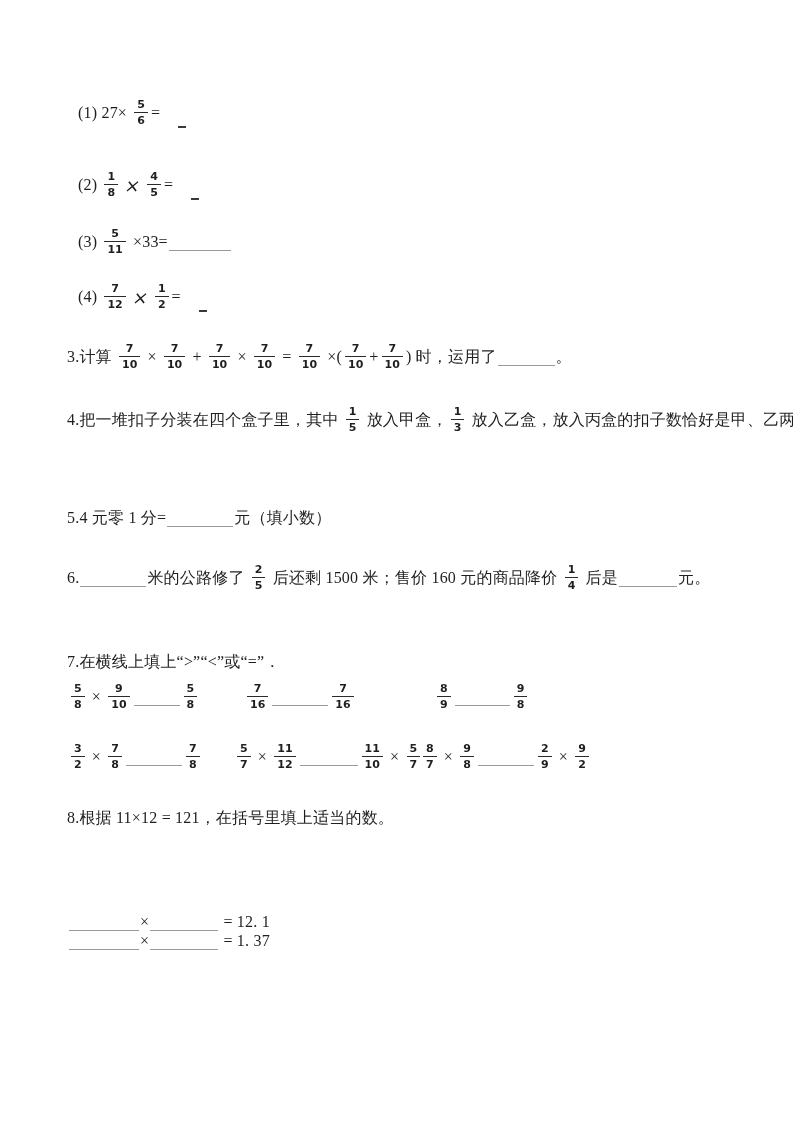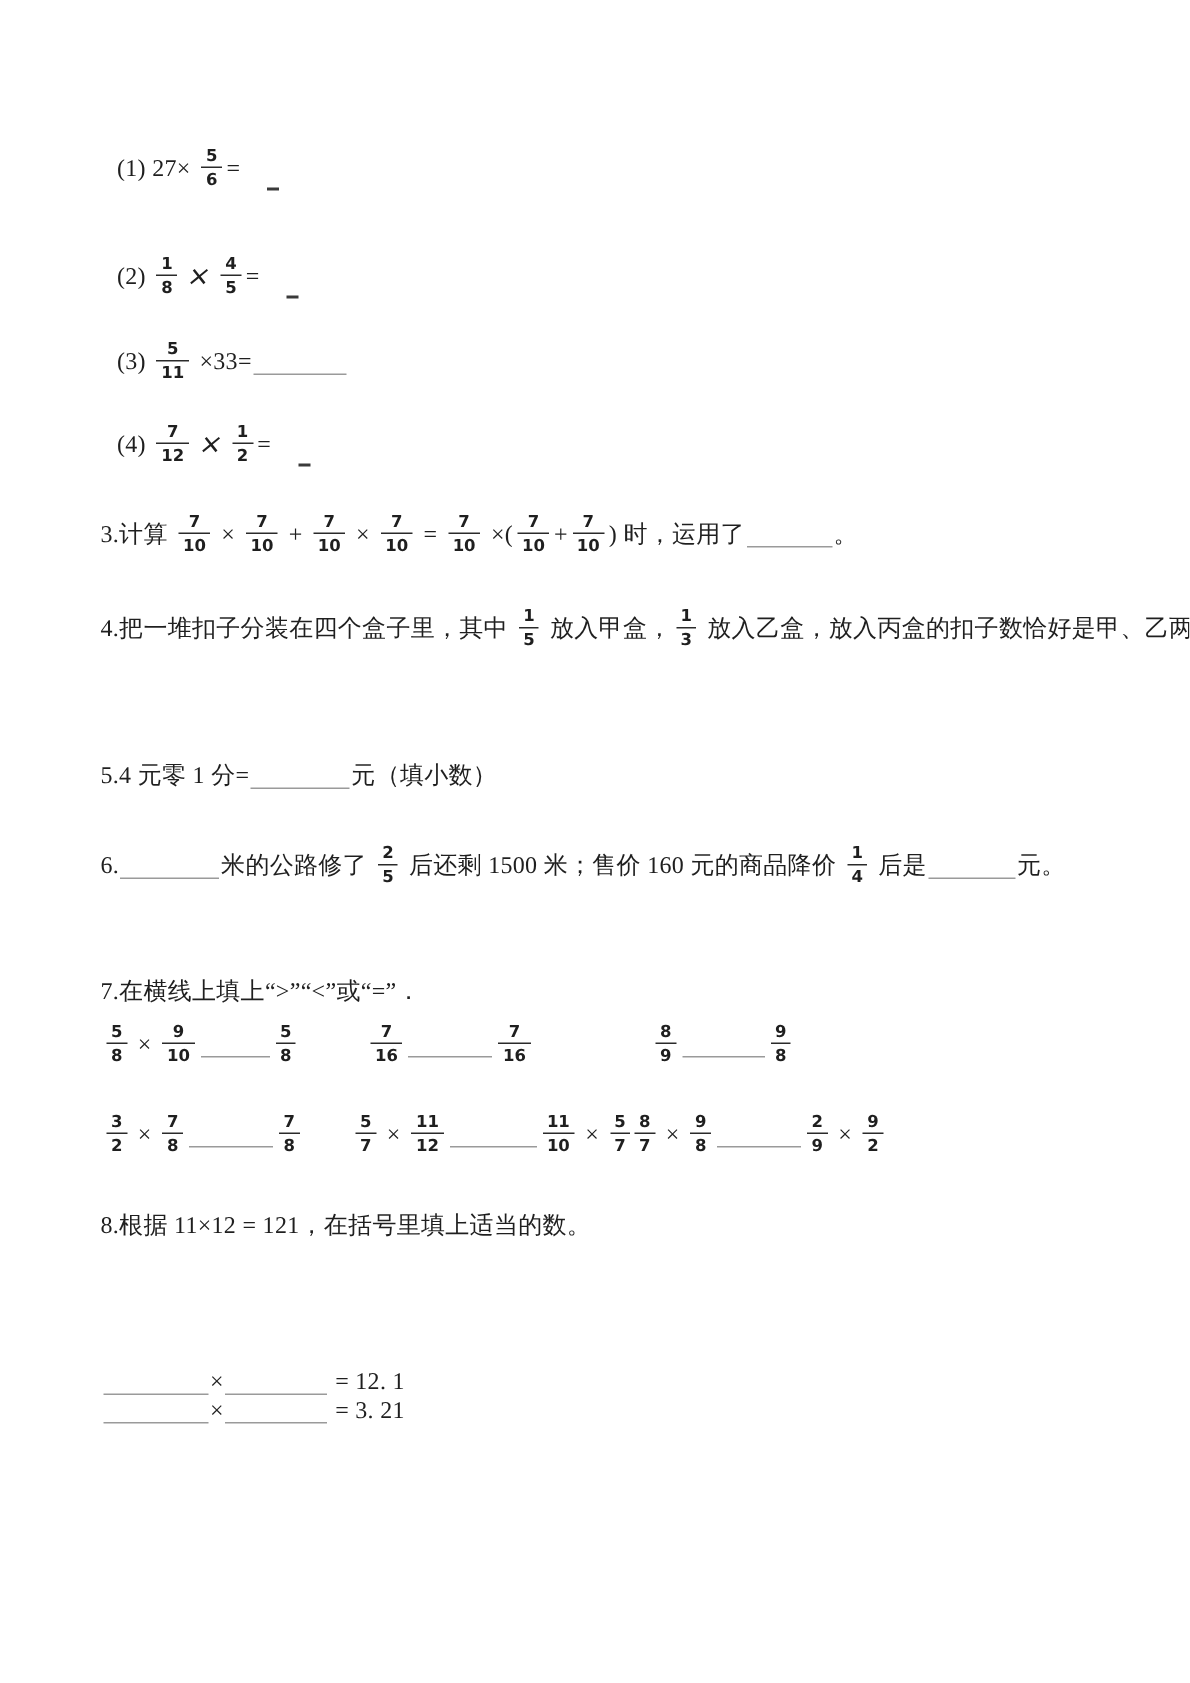--- a/index.html
+++ b/index.html
@@ -56,15 +56,15 @@
       <div class="col" data-name="compare-cell"><span class="frac" data-name="fraction"><span class="fn" data-name="fraction-numerator">7</span><span class="fd" data-name="fraction-denominator">16</span></span><span class="blank" data-name="answer-blank" style="width: 56px;"></span><span class="frac" data-name="fraction"><span class="fn" data-name="fraction-numerator">7</span><span class="fd" data-name="fraction-denominator">16</span></span></div>
       <div class="col" data-name="compare-cell"><span class="frac" data-name="fraction"><span class="fn" data-name="fraction-numerator">8</span><span class="fd" data-name="fraction-denominator">9</span></span><span class="blank" data-name="answer-blank" style="width: 55px;"></span><span class="frac" data-name="fraction"><span class="fn" data-name="fraction-numerator">9</span><span class="fd" data-name="fraction-denominator">8</span></span></div>
     </div>
     <div class="block row" data-name="compare-row-2" style="top: 742px; left: 68px;">
       <div class="col" data-name="compare-cell"><span class="frac" data-name="fraction"><span class="fn" data-name="fraction-numerator">3</span><span class="fd" data-name="fraction-denominator">2</span></span><span class="txt" data-name="text-run"> × </span><span class="frac" data-name="fraction"><span class="fn" data-name="fraction-numerator">7</span><span class="fd" data-name="fraction-denominator">8</span></span><span class="blank" data-name="answer-blank" style="width: 56px;"></span><span class="frac" data-name="fraction"><span class="fn" data-name="fraction-numerator">7</span><span class="fd" data-name="fraction-denominator">8</span></span></div>
       <div class="col" data-name="compare-cell"><span class="frac" data-name="fraction"><span class="fn" data-name="fraction-numerator">5</span><span class="fd" data-name="fraction-denominator">7</span></span><span class="txt" data-name="text-run"> × </span><span class="frac" data-name="fraction"><span class="fn" data-name="fraction-numerator">11</span><span class="fd" data-name="fraction-denominator">12</span></span><span class="blank" data-name="answer-blank" style="width: 58px;"></span><span class="frac" data-name="fraction"><span class="fn" data-name="fraction-numerator">11</span><span class="fd" data-name="fraction-denominator">10</span></span><span class="txt" data-name="text-run"> × </span><span class="frac" data-name="fraction"><span class="fn" data-name="fraction-numerator">5</span><span class="fd" data-name="fraction-denominator">7</span></span></div>
       <div class="col" data-name="compare-cell"><span class="frac" data-name="fraction"><span class="fn" data-name="fraction-numerator">8</span><span class="fd" data-name="fraction-denominator">7</span></span><span class="txt" data-name="text-run"> × </span><span class="frac" data-name="fraction"><span class="fn" data-name="fraction-numerator">9</span><span class="fd" data-name="fraction-denominator">8</span></span><span class="blank" data-name="answer-blank" style="width: 56px;"></span><span class="frac" data-name="fraction"><span class="fn" data-name="fraction-numerator">2</span><span class="fd" data-name="fraction-denominator">9</span></span><span class="txt" data-name="text-run"> × </span><span class="frac" data-name="fraction"><span class="fn" data-name="fraction-numerator">9</span><span class="fd" data-name="fraction-denominator">2</span></span></div>
     </div>
     <div class="block" data-name="question-8" style="top: 803px; left: 67px; font-family: Liberation Serif, serif;"><span class="txt" data-name="text-run">8.根据 11×12 = 121，在括号里填上适当的数。</span></div>
     <div class="block" data-name="question-8-eq-1" style="top: 867px; left: 68px; margin-top: 40px;"><span class="blank" data-name="answer-blank" style="width: 70px;"></span><span class="txt" data-name="text-run">×</span><span class="blank" data-name="answer-blank" style="width: 68px;"></span><span class="txt" data-name="text-run"> =  12. 1</span></div>
-    <div class="block" data-name="question-8-eq-2" style="top: 926px; left: 68px;"><span class="blank" data-name="answer-blank" style="width: 70px;"></span><span class="txt" data-name="text-run">×</span><span class="blank" data-name="answer-blank" style="width: 68px;"></span><span class="txt" data-name="text-run"> =  3. 21</span></div>
+    <div class="block" data-name="question-8-eq-2" style="top: 926px; left: 68px;"><span class="blank" data-name="answer-blank" style="width: 70px;"></span><span class="txt" data-name="text-run">×</span><span class="blank" data-name="answer-blank" style="width: 68px;"></span><span class="txt" data-name="text-run"> =  1. 37</span></div>
     <div class="block" data-name="question-8-eq-3" style="top: 973px; left: 68px; font-style: italic;"><span class="blank" data-name="answer-blank" style="width: 70px;"></span><span class="txt" data-name="text-run">×</span><span class="blank" data-name="answer-blank" style="width: 68px;"></span><span class="txt" data-name="text-run"> =  0. 121</span></div>
   </div>
 
 </body></html>

